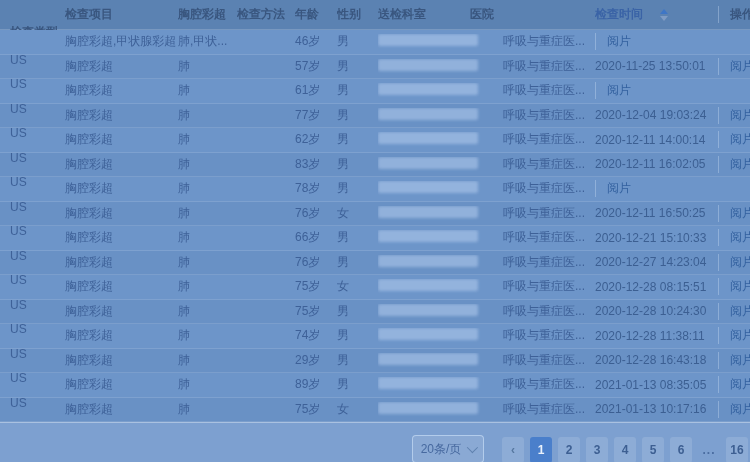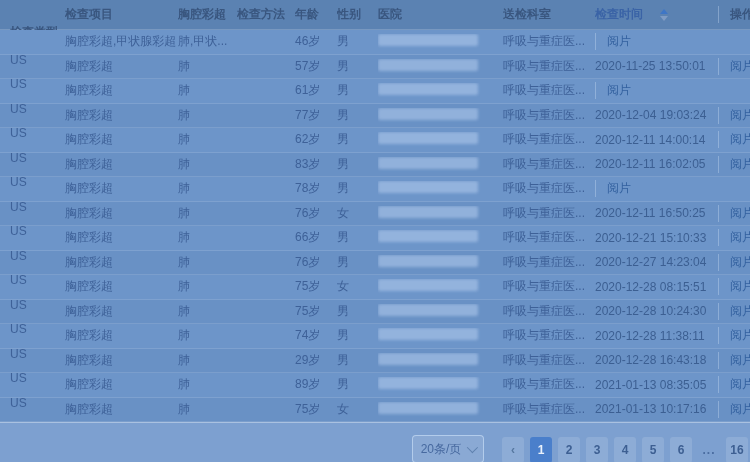--- a/index.html
+++ b/index.html
@@ -93,22 +93,22 @@
 
 <div class="app">
 
   <div class="thead">
     <span class="cell c-type">检查类型</span>
     <span class="cell c-item">检查项目</span>
     <span class="cell c-organ">胸腔彩超</span>
     <span class="cell c-method">检查方法</span>
     <span class="cell c-age">年龄</span>
     <span class="cell c-gender">性别</span>
+    <span class="cell c-dept">送检科室</span>
     <span class="cell c-hospital">医院</span>
-    <span class="cell c-dept">送检科室</span>
     <span class="cell c-time">
       <span>检查时间</span>
       <span class="sort-caret">
           <i class="up"></i>
           <i class="down"></i>
         </span>
     </span>
     <span class="cell c-action">操作</span>
   </div>
 

